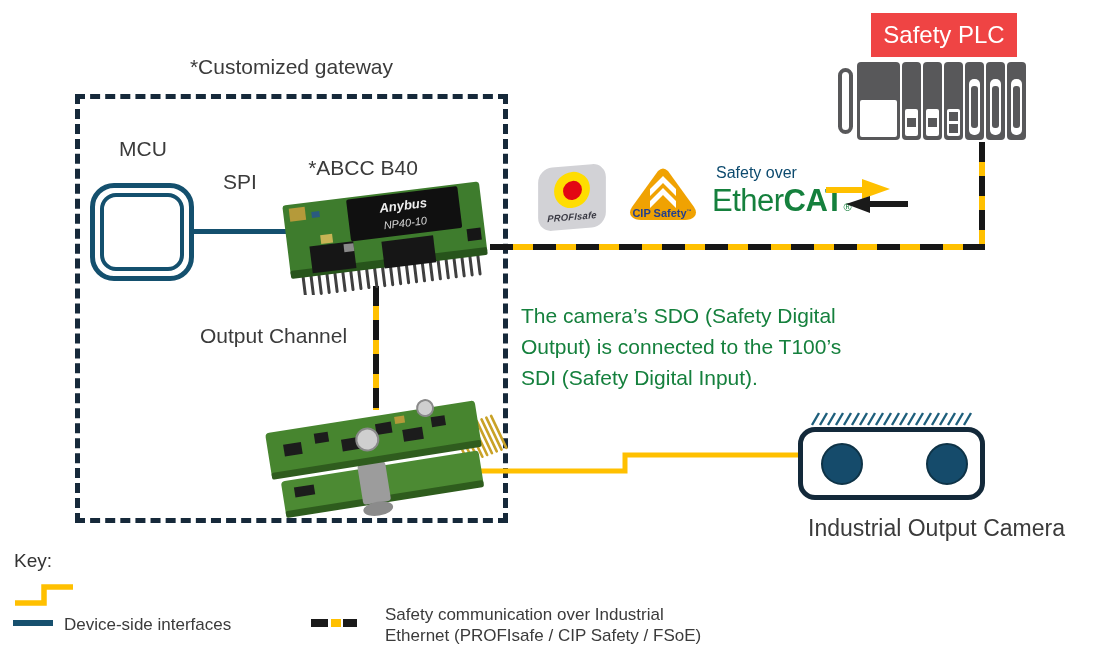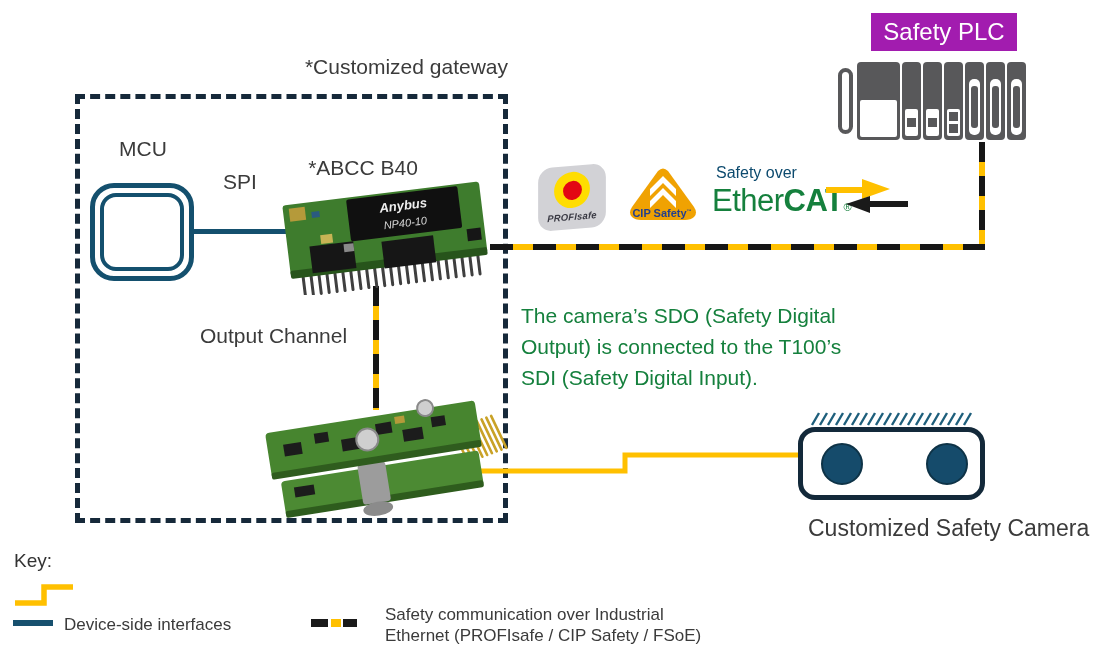--- a/index.html
+++ b/index.html
@@ -2,21 +2,21 @@
 <html><head>
 <meta charset="utf-8">
 <style>
   html,body{margin:0;padding:0;background:#fff;}
   .canvas{position:relative;width:1120px;height:645px;background:#fff;overflow:hidden;
           font-family:"Liberation Sans",sans-serif;color:#3b3b3b;}
   .abs{position:absolute;}
 
   
   .gateway-box{left:75px;top:94px;width:433px;height:429px;border:5px dashed #16293a;box-sizing:border-box;}
-  .gateway-title{left:75px;top:55px;width:433px;text-align:right;font-size:21px;color:#3b3b3b;}
+  .gateway-title{left:75px;top:55px;width:433px;text-align:center;font-size:21px;color:#3b3b3b;}
   .diagram-label{font-size:21px;color:#3b3b3b;white-space:nowrap;}
 
   
   .mcu-label{left:90px;top:137px;width:106px;text-align:center;}
   .mcu-icon{left:90px;top:183px;width:104px;height:98px;border:5px solid #14506e;border-radius:24px;box-sizing:border-box;background:#fff;}
   .mcu-icon .inner{position:absolute;left:5px;top:5px;right:5px;bottom:5px;border:4px solid #14506e;border-radius:16px;}
   .spi-label{left:210px;top:170px;width:60px;text-align:center;}
   .spi-line{left:194px;top:229px;width:98px;height:5px;background:#14506e;}
 
   
@@ -26,21 +26,21 @@
   .bk-plc{left:979px;top:142px;height:104px;z-index:1;}
   .bk-mid{left:373px;top:286px;height:124px;z-index:1;}
 
   
   .abcc-label{left:258px;top:156px;width:210px;text-align:center;}
   .abcc-board{left:281px;top:181px;z-index:3;}
   .black-channel-label{left:200px;top:324px;}
   .t100-board{left:260px;top:388px;z-index:3;}
 
   
-  .plc-title{left:871px;top:13px;width:146px;height:38px;background:#a21caf;color:#fff;font-size:24px;
+  .plc-title{left:871px;top:13px;width:146px;height:44px;background:#ef4444;color:#fff;font-size:24px;
              display:flex;align-items:center;justify-content:center;}
   .plc-icon{left:838px;top:62px;width:190px;height:78px;display:flex;gap:2px;z-index:2;}
   .plc-pill{width:15px;height:66px;border:4px solid #58585a;border-radius:9px;background:#fff;align-self:center;box-sizing:border-box;margin-right:2px;}
   .plc-mod{position:relative;background:#58585a;border-radius:4px;height:78px;flex:none;}
   .plc-wide{width:43px;}
   .plc-nar{width:19px;}
   .plc-win-wide{position:absolute;left:3px;right:3px;bottom:3px;height:37px;background:#fff;border-radius:2px;}
   .plc-win{position:absolute;left:3px;right:3px;bottom:4px;height:27px;background:#fff;border-radius:2px;
            display:flex;flex-direction:column;align-items:center;justify-content:center;gap:3px;}
   .plc-sq{width:9px;height:9px;background:#58585a;}
@@ -224,21 +224,21 @@
 
   <svg class="abs camera-hatch" width="166" height="17" viewBox="0 0 166 17">
     <g stroke="#1e5f7c" stroke-width="2.4">
       <path d="M2 15 L9 3 M10 15 L17 3 M18 15 L25 3 M26 15 L33 3 M34 15 L41 3 M42 15 L49 3 M50 15 L57 3 M58 15 L65 3 M66 15 L73 3 M74 15 L81 3 M82 15 L89 3 M90 15 L97 3 M98 15 L105 3 M106 15 L113 3 M114 15 L121 3 M122 15 L129 3 M130 15 L137 3 M138 15 L145 3 M146 15 L153 3 M154 15 L161 3"></path>
     </g>
   </svg>
   <div class="abs camera-body">
     <div class="lens lens-left"></div>
     <div class="lens lens-right"></div>
   </div>
-  <div class="abs camera-label">Customized Safety Camera</div>
+  <div class="abs camera-label">Industrial Output Camera</div>
 
   <div class="abs legend-title">Key:</div>
 
   <svg class="abs legend-yellow" width="64" height="32" viewBox="0 0 64 32">
     <polyline points="2,26 31,26 31,10 60,10" fill="none" stroke="#ffc000" stroke-width="5.5"></polyline>
   </svg>
 
   <div class="abs legend-navy"></div>
   <div class="abs legend-label l2">Device-side interfaces</div>
 

